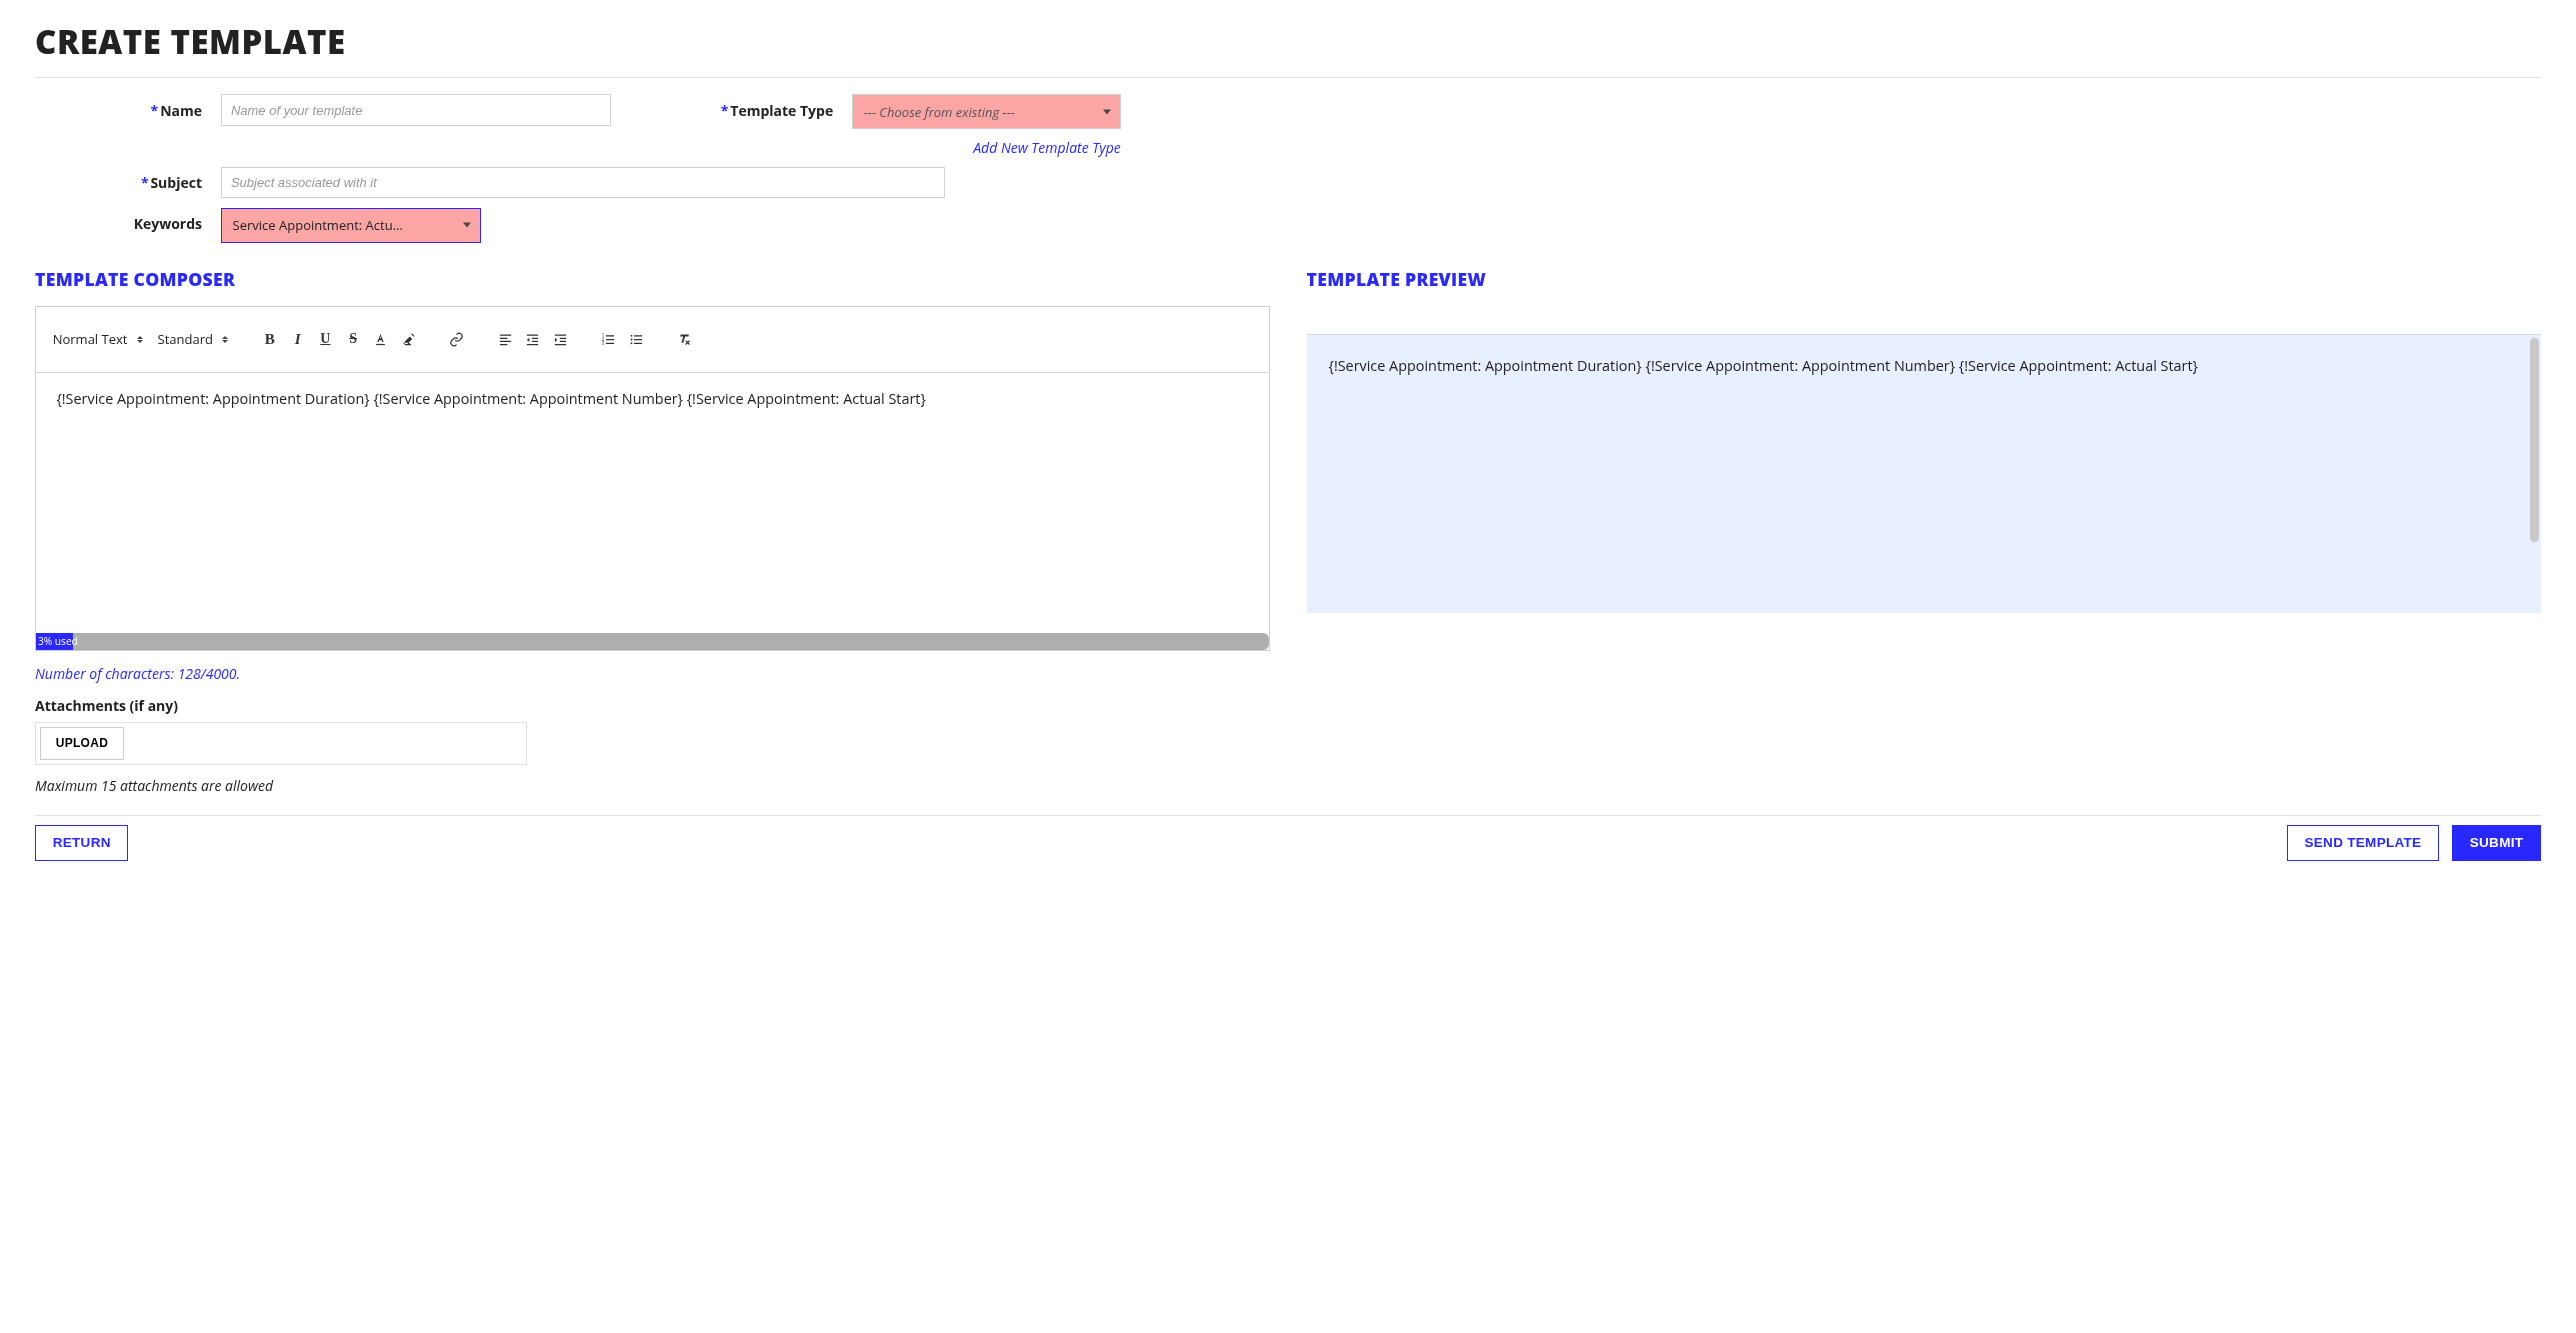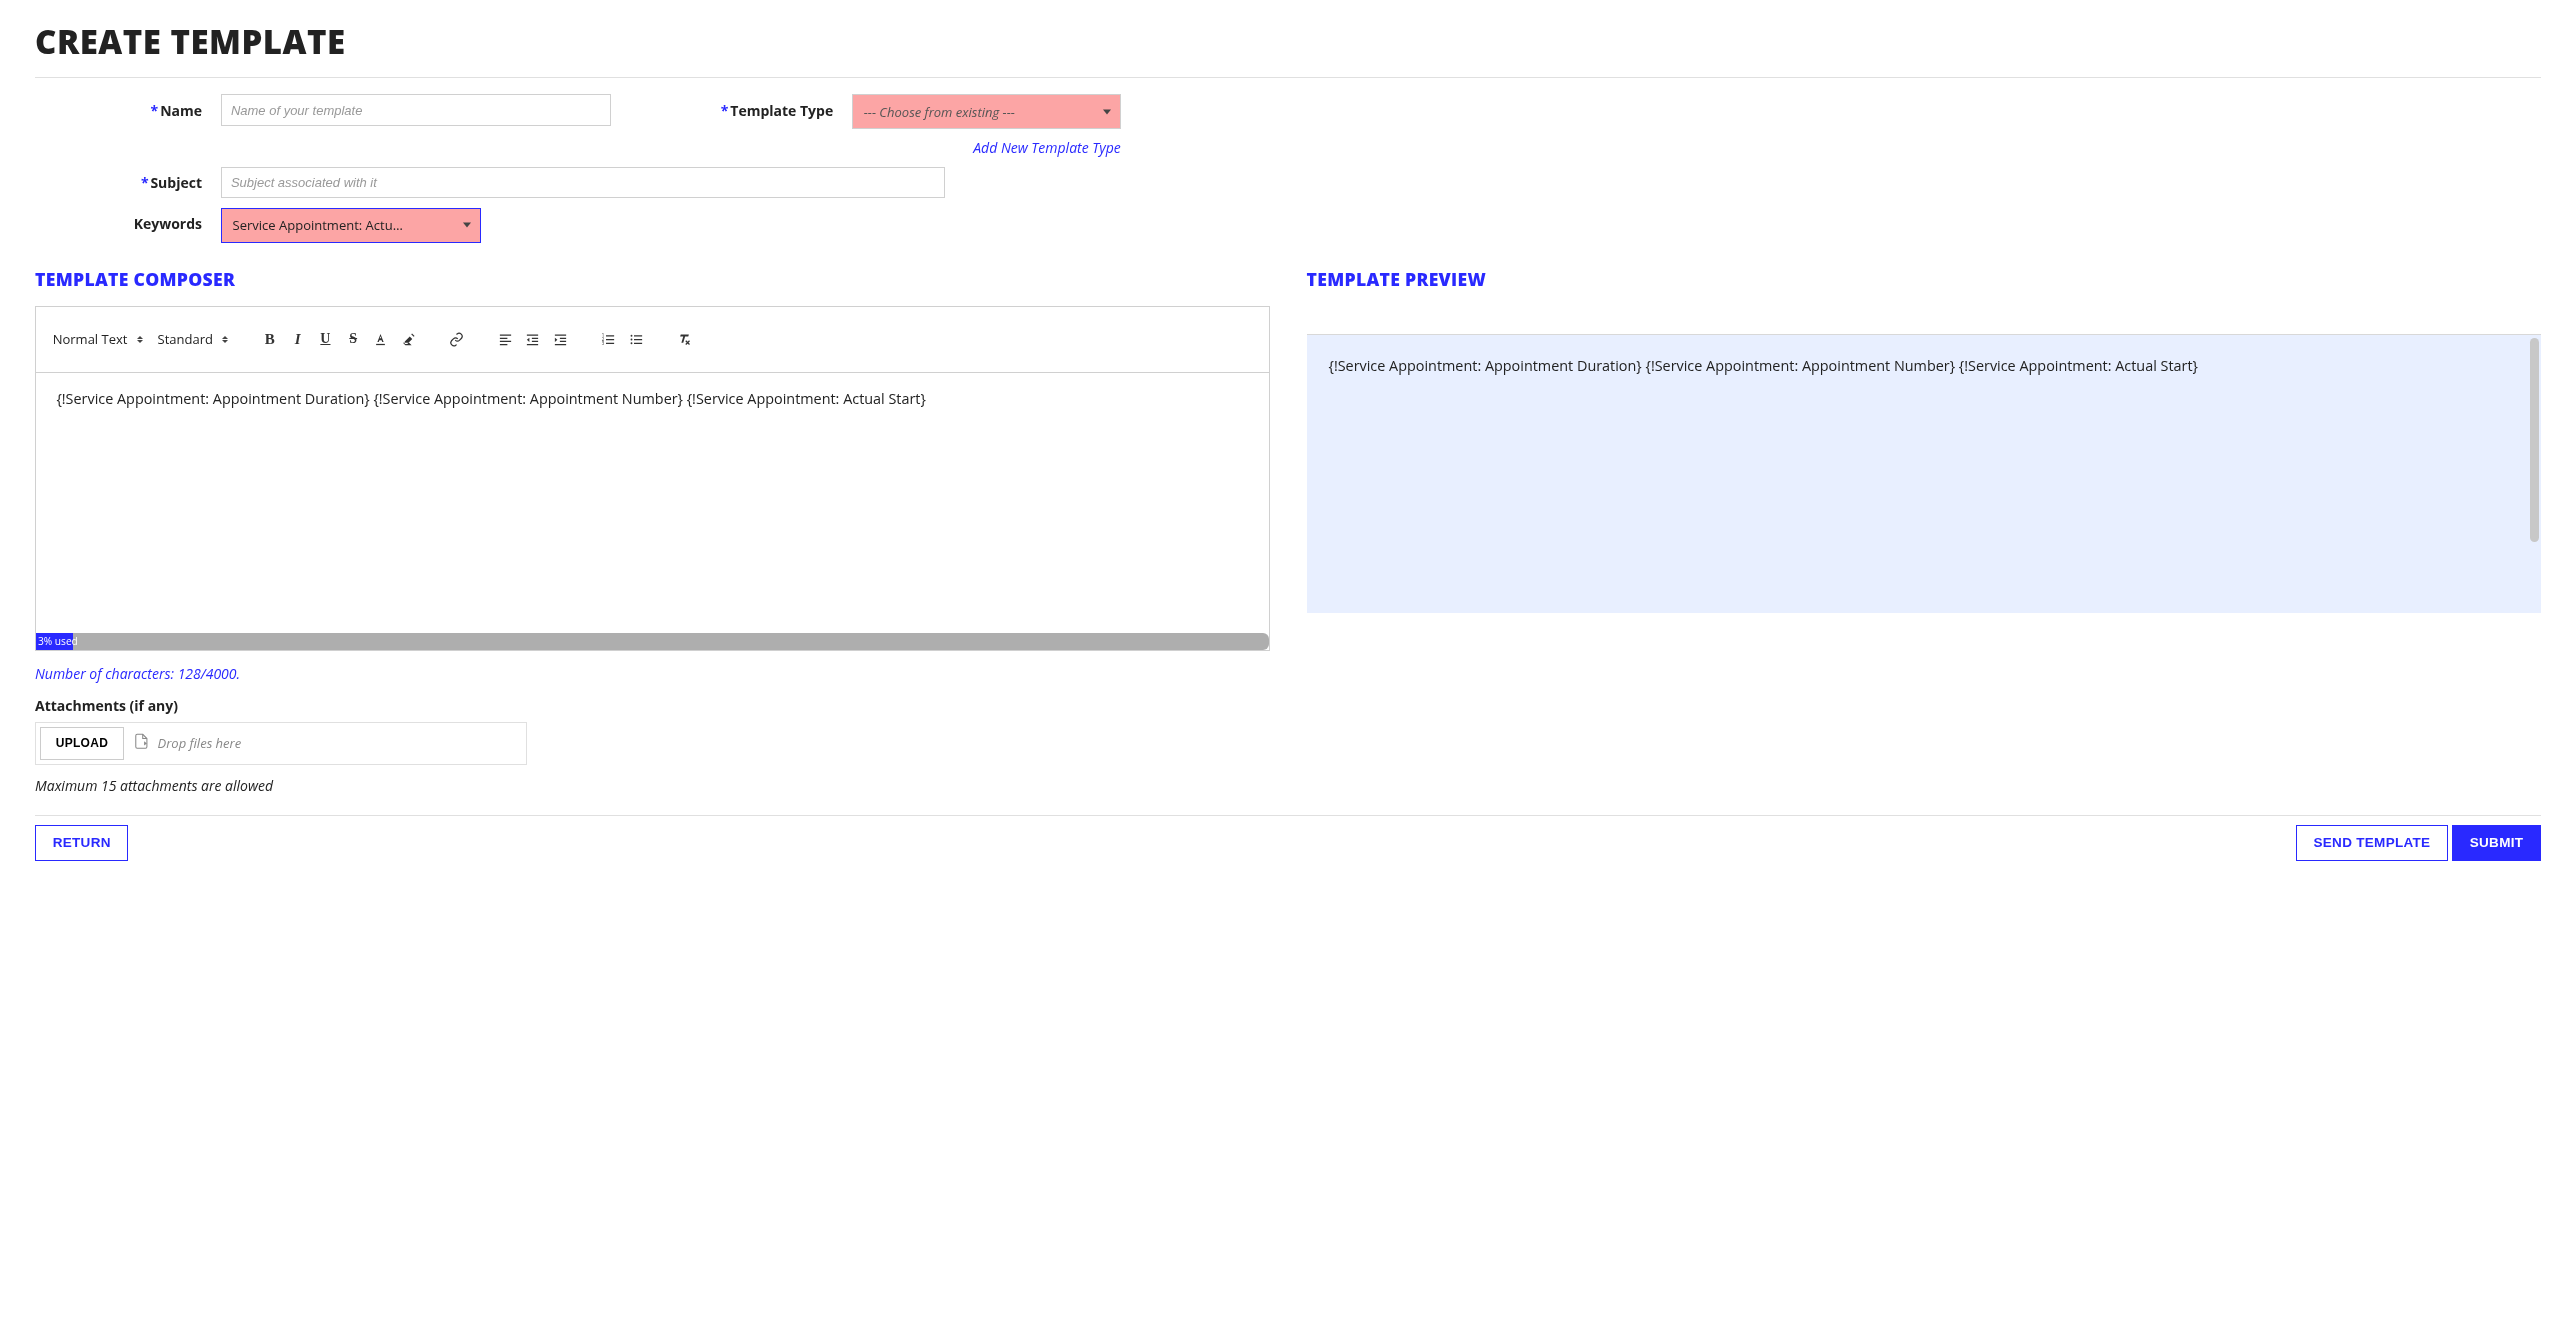--- a/index.html
+++ b/index.html
@@ -37,21 +37,21 @@
 .attach-label { font-weight: 700; margin-top: 13px; font-size: 14px; }
 .upload-row { display:flex; align-items:stretch; border:0.9px solid #e0e0e0; width: 492px; margin-top: 7.4px; }
 .upload-btn { border: 0.9px solid #ccc; padding: 8.4px 15px; font-weight: 700; background: #fff; cursor: pointer; font-size: 12px; letter-spacing: 0.3px; margin: 3.7px;}
 .drop-zone { flex:1; display:flex; align-items:center; gap:7.4px; color:#888; font-style: italic; padding: 0 5.6px;}
 .max-note { font-style: italic; margin-top: 11px; font-size: 14px; }
 .preview-box { border-top: 1.9px solid #d8d8d8; background: #e8efff; min-height: 279px; padding: 20.4px 22px; font-size: 14.4px; line-height: 1.5; position: relative; }
 .preview-scroll { position:absolute; right:1.9px; top:3.7px; width:9.3px; height:204px; background:#c8c8c8; border-radius:4.6px;}
 .footer { border-top: 0.9px solid #e0e0e0; margin-top: 20.4px; padding-top: 9px; display:flex; justify-content:space-between; }
 .btn { border: 0.9px solid #2929ff; padding: 9.3px 16.7px; font-weight: 700; font-size: 13.5px; background: #fff; color:#2929ff; cursor:pointer; letter-spacing:0.3px;}
 .btn.primary { background: #2929ff; color: #fff; }
-.btn-row { display:flex; gap:4px; }
+.btn-row { display:flex; gap:13px; }
 .row-span-wide { grid-column: 2 / span 3; }
 .right-align { text-align:right; }
 </style>
 </head>
 <body>
 
 <h1 class="page-title">CREATE TEMPLATE</h1>
 <hr class="sep">
 
 <div class="form-grid">
@@ -180,30 +180,20 @@
       <div class="usage-bar">
         <div class="usage-fill" style="width:3%"></div>
         <span class="usage-text">3% used</span>
       </div>
     </div>
 
     <div class="char-count">Number of characters: 128/4000.</div>
     <div class="attach-label">Attachments (if any)</div>
     <div class="upload-row">
       <button class="upload-btn">UPLOAD</button>
-      <div class="drop-zone">
-        <span>
-          <svg width="16.7" height="18.6" viewBox="0 0 24 24">
-              <path d="M14 2H6a2 2 0 0 0-2 2v16a2 2 0 0 0 2 2h12a2 2 0 0 0 2-2V8l-6-6z" fill="none" stroke="#888" stroke-width="1.5"></path>
-              <path d="M14 2v6h6" fill="none" stroke="#888" stroke-width="1.5"></path>
-              <path d="M16 18l4-3-4-3" fill="#888"></path>
-            </svg>
-        </span>
-        <span>Drop files here</span>
-      </div>
     </div>
     <div class="max-note">Maximum 15 attachments are allowed</div>
   </div>
 
   <div>
     <div class="section-head">TEMPLATE PREVIEW</div>
     <div style="height:28px"></div>
     <div class="preview-box">
       <span>{!Service Appointment: Appointment Duration}  {!Service Appointment: Appointment Number}  {!Service Appointment: Actual Start}</span>
       <div class="preview-scroll"></div>

